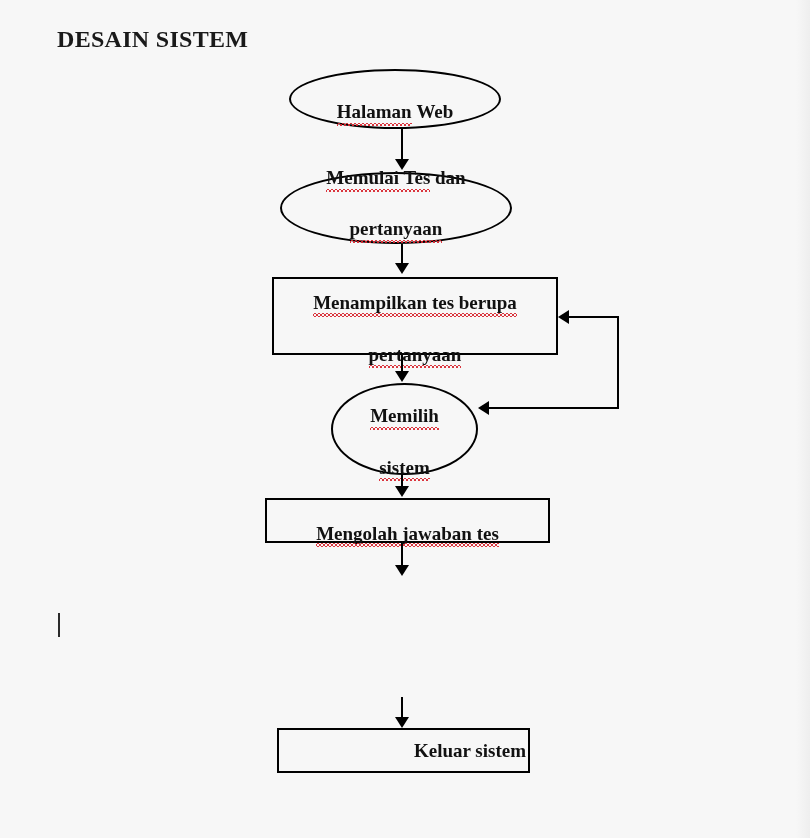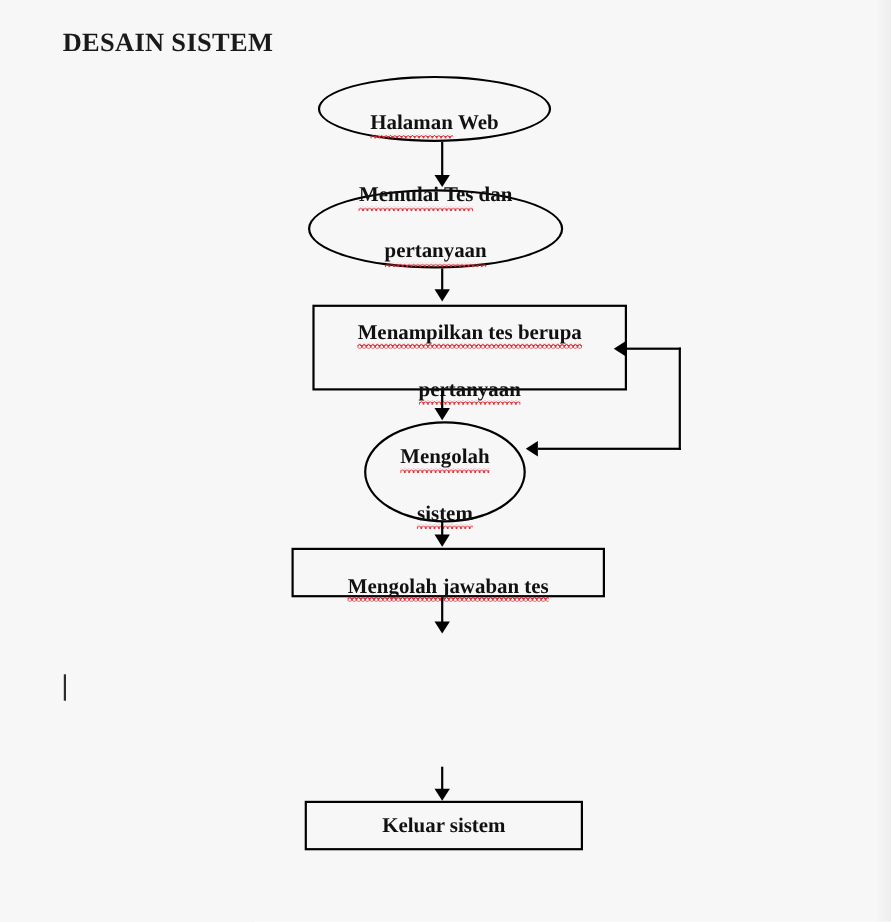--- a/index.html
+++ b/index.html
@@ -141,58 +141,58 @@
   <div class="node ellipse" style="left:280px; top:172px; width:232px; height:72px;align-items:flex-end;">
     <div class="label">
       <span class="sq">Memulai Tes</span><span> dan</span><br>
       <span class="sq">pertanyaan</span>
     </div>
   </div>
 
   <div class="vline" style="left:401px; top:244px; height:22px;"></div>
   <div class="arrow-down" style="left:395px; top:263px;"></div>
 
-  <div class="node rect" style="left:284px; top:277px; width:286px; height:78px;">
+  <div class="node rect" style="left:272px; top:277px; width:286px; height:78px;">
     <div class="label">
       <span class="sq strong">Menampilkan tes berupa</span><br>
       <span class="sq">pertanyaan</span>
     </div>
   </div>
 
   <div class="vline" style="left:401px; top:355px; height:18px;"></div>
   <div class="arrow-down" style="left:395px; top:371px;"></div>
 
   <div class="hline" style="left:569px; top:316px; width:50px;"></div>
   <div class="arrow-left" style="left:558px; top:310px;"></div>
   <div class="vline" style="left:617px; top:316px; height:93px;"></div>
   <div class="hline" style="left:489px; top:407px; width:130px;"></div>
   <div class="arrow-left" style="left:478px; top:401px;"></div>
 
   <div class="node ellipse" style="left:331px; top:383px; width:147px; height:92px;">
     <div class="label">
-      <span class="sq">Mengolah</span><br>
+      <span class="sq">Memilih</span><br>
       <span class="sq">sistem</span>
     </div>
   </div>
 
   <div class="vline" style="left:401px; top:474px; height:14px;"></div>
   <div class="arrow-down" style="left:395px; top:486px;"></div>
 
   <div class="node rect" style="left:265px; top:498px; width:285px; height:45px;">
     <div class="label">
       <span class="sq strong">Mengolah jawaban tes</span>
     </div>
   </div>
 
   <div class="vline" style="left:401px; top:543px; height:24px;"></div>
   <div class="arrow-down" style="left:395px; top:565px;"></div>
 
 
   <div class="vline" style="left:401px; top:697px; height:22px;"></div>
   <div class="arrow-down" style="left:395px; top:717px;"></div>
 
-  <div class="node rect" style="left:277px; top:728px; width:253px; height:45px;">
+  <div class="node rect" style="left:277px; top:728px; width:253px; height:45px;justify-content:flex-end;">
     <div class="label">Keluar sistem</div>
   </div>
 
   <div class="caret"></div>
 
 </div>
 
 </body></html>

